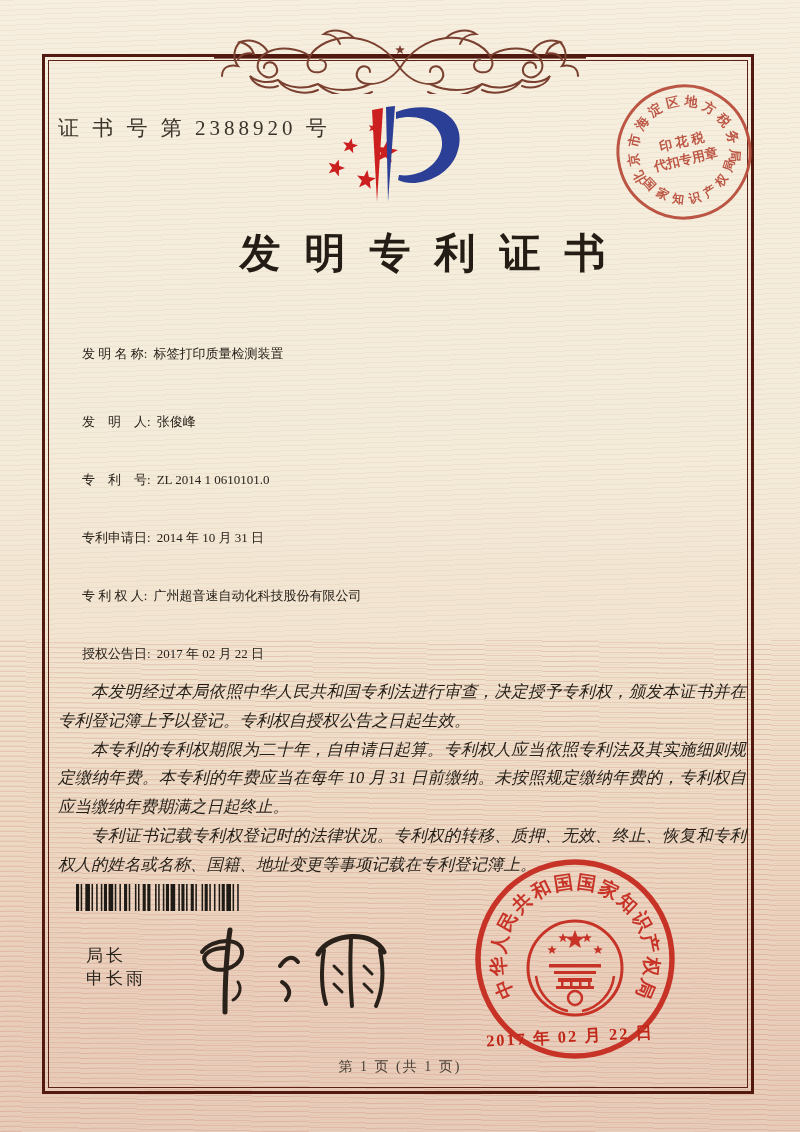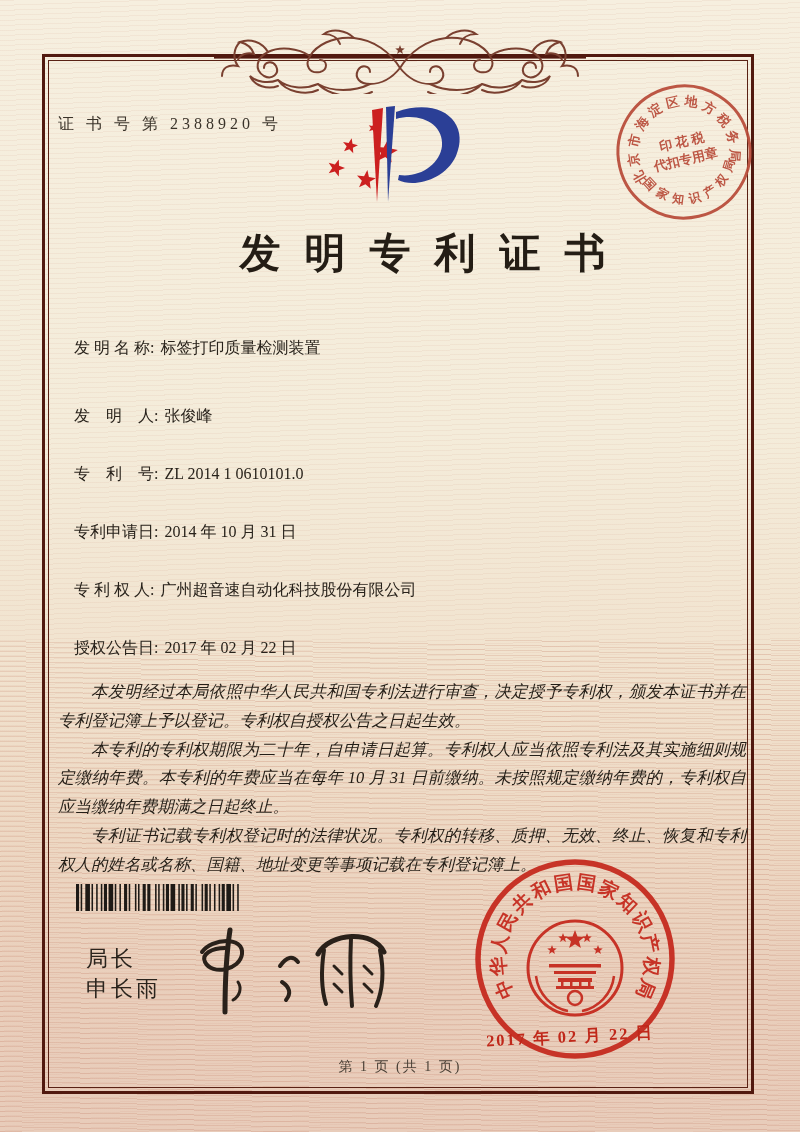--- a/index.html
+++ b/index.html
@@ -13,34 +13,34 @@
     background:repeating-linear-gradient(178deg,rgba(198,126,104,0.16) 0 1px,rgba(0,0,0,0) 1px 5px);
     opacity:.55;
   }
   .texture-bottom{
     position:absolute;left:0;right:0;top:640px;bottom:0;pointer-events:none;
     background:repeating-linear-gradient(181deg,rgba(190,112,88,0.20) 0 1px,rgba(0,0,0,0) 1px 5px);
   }
   .frame{position:absolute;left:42px;top:54px;right:46px;bottom:38px;border:3px solid #51190f;}
   .frame-inner{position:absolute;inset:3px;border:1px solid #5a2114;}
   .ornament{position:absolute;left:214px;top:22px;width:372px;height:72px;}
-  .cert-no{position:absolute;left:58px;top:114px;font-size:16px;letter-spacing:4px;color:#3a332a;}
+  .cert-no{position:absolute;left:58px;top:114px;font-size:21px;letter-spacing:4px;color:#3a332a;}
   .tax-stamp{position:absolute;left:598px;top:66px;width:172px;height:172px;transform:rotate(-13deg);opacity:.92;}
   .logo{position:absolute;left:298px;top:90px;width:212px;height:130px;}
   .title{position:absolute;left:0;right:0;top:226px;text-align:center;font-size:41px;font-weight:bold;
          letter-spacing:24px;text-indent:24px;color:#241d15;padding-left:45px;}
   .fields{position:absolute;left:74px;top:338px;width:660px;}
-  .field-row{position:absolute;left:0;font-size:16px;white-space:nowrap;color:#28221b;}
+  .field-row{position:absolute;left:8px;font-size:13px;white-space:nowrap;color:#28221b;margin-top:7px;}
   .field-label{display:inline-block;}
   .field-value{margin-left:6px;}
   .body-text{position:absolute;left:58px;top:678px;width:688px;font-size:16.5px;line-height:28.8px;
              text-align:justify;color:#241e17;font-style:italic;}
   .body-text p{margin:0;text-indent:2em;}
   .barcode{position:absolute;left:76px;top:884px;width:292px;height:27px;}
-  .issuer{position:absolute;left:86px;top:944px;font-size:22px;letter-spacing:3px;color:#2b241d;}
+  .issuer{position:absolute;left:86px;top:944px;font-size:17px;letter-spacing:3px;color:#2b241d;}
   .issuer .name{}
   .signature{position:absolute;left:168px;top:916px;width:250px;height:104px;}
   .agency-seal{position:absolute;left:464px;top:848px;width:222px;height:222px;opacity:.93;}
   .seal-date{position:absolute;left:486px;top:1026px;font-size:16.5px;font-weight:bold;letter-spacing:2px;
              color:#c0281a;transform:rotate(-3deg);}
   .footer{position:absolute;left:0;right:0;top:1058px;text-align:center;font-size:14px;letter-spacing:2px;color:#4a4036;}
 </style>
 </head>
 <body>
 

